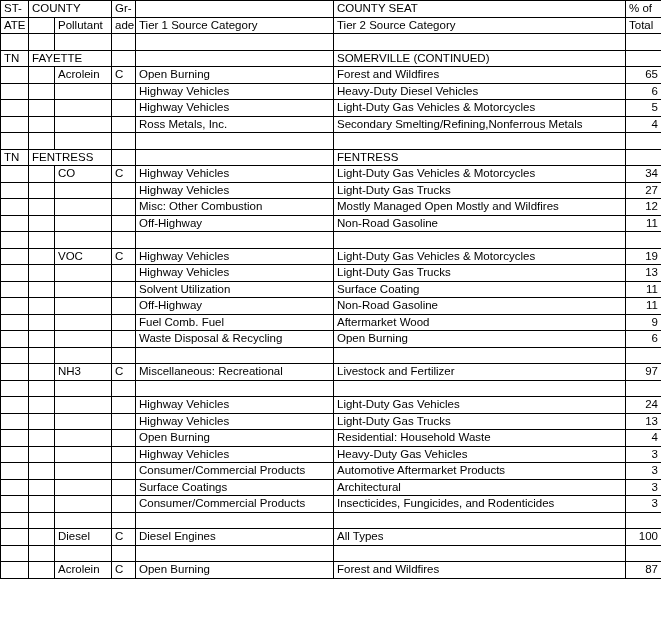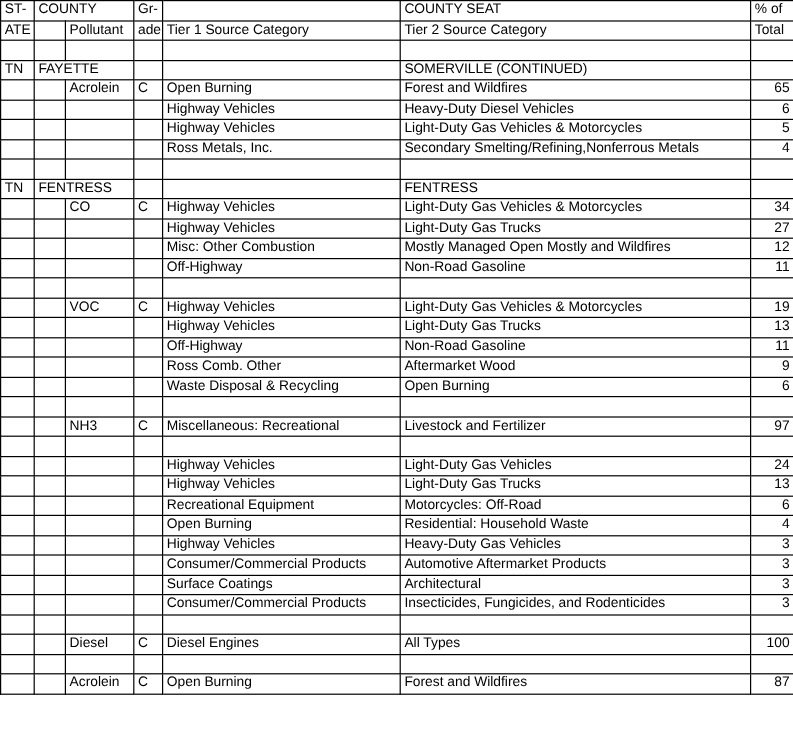--- a/index.html
+++ b/index.html
@@ -191,30 +191,39 @@
         <td></td>
         <td>Highway Vehicles</td>
         <td>Light-Duty Gas Trucks</td>
         <td class="num">13</td>
       </tr>
       <tr>
         <td></td>
         <td></td>
         <td></td>
         <td></td>
+        <td>Solvent Utilization</td>
+        <td>Surface Coating</td>
+        <td class="num">11</td>
+      </tr>
+      <tr>
+        <td></td>
+        <td></td>
+        <td></td>
+        <td></td>
         <td>Off-Highway</td>
         <td>Non-Road Gasoline</td>
         <td class="num">11</td>
       </tr>
       <tr>
         <td></td>
         <td></td>
         <td></td>
         <td></td>
-        <td>Ross Comb. Other</td>
+        <td>Fuel Comb. Fuel</td>
         <td>Aftermarket Wood</td>
         <td class="num">9</td>
       </tr>
       <tr>
         <td></td>
         <td></td>
         <td></td>
         <td></td>
         <td>Waste Disposal &amp; Recycling</td>
         <td>Open Burning</td>
@@ -257,29 +266,20 @@
         <td class="num">24</td>
       </tr>
       <tr>
         <td></td>
         <td></td>
         <td></td>
         <td></td>
         <td>Highway Vehicles</td>
         <td>Light-Duty Gas Trucks</td>
         <td class="num">13</td>
-      </tr>
-      <tr>
-        <td></td>
-        <td></td>
-        <td></td>
-        <td></td>
-        <td>Recreational Equipment</td>
-        <td>Motorcycles: Off-Road</td>
-        <td class="num">6</td>
       </tr>
       <tr>
         <td></td>
         <td></td>
         <td></td>
         <td></td>
         <td>Open Burning</td>
         <td>Residential: Household Waste</td>
         <td class="num">4</td>
       </tr>

